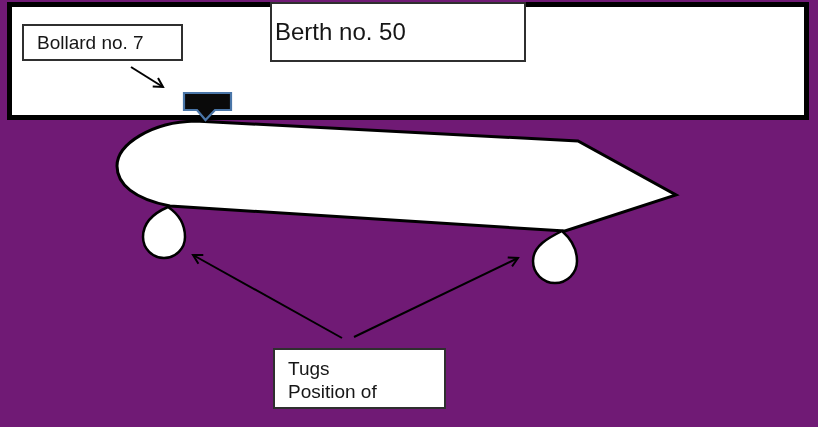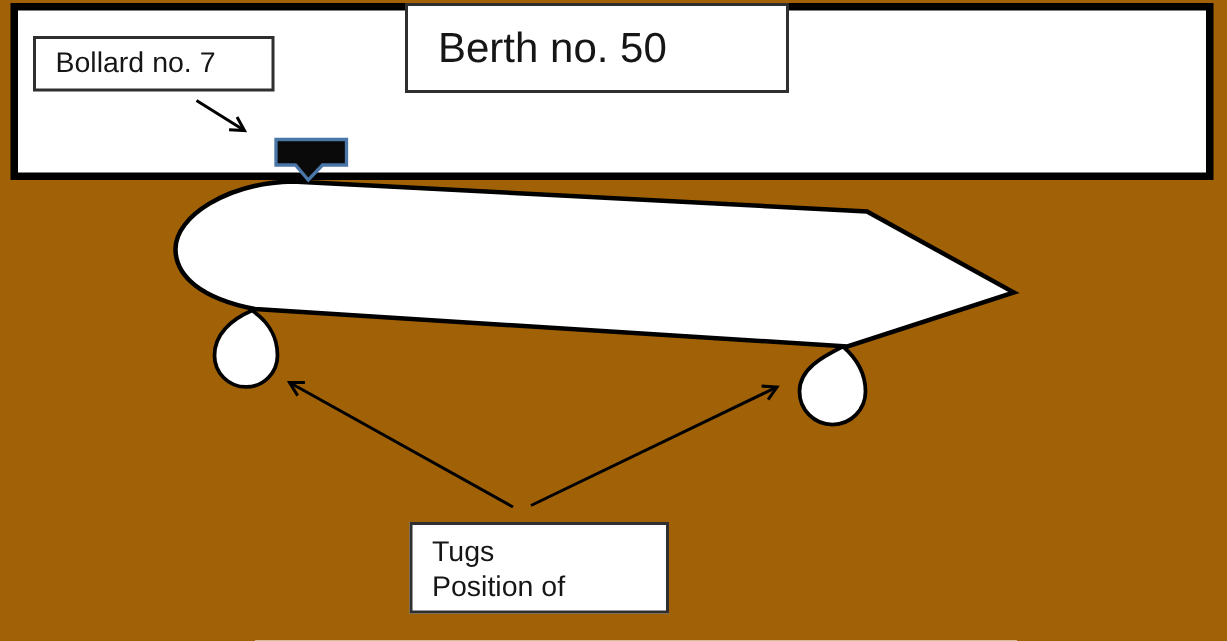--- a/index.html
+++ b/index.html
@@ -4,21 +4,21 @@
 <style>
   html, body {
     margin: 0;
     padding: 0;
     background: #ffffff;
   }
   .stage {
     position: relative;
     width: 818px;
     height: 427px;
-    background: #a16207;
+    background: #701a75;
     overflow: hidden;
     font-family: "Liberation Sans", sans-serif;
   }
   .stage svg {
     position: absolute;
     left: 0;
     top: 0;
   }
   .label-box {
     position: absolute;
@@ -34,23 +34,23 @@
     height: 37px;
     font-size: 19px;
     line-height: 33px;
     padding-left: 13px;
   }
   #berth-box {
     left: 270px;
     top: 2px;
     width: 256px;
     height: 60px;
-    font-size: 28px;
+    font-size: 24px;
     line-height: 56px;
-    padding-left: 20px;
+    padding-left: 3px;
   }
   #tugs-box {
     left: 273px;
     top: 348px;
     width: 173px;
     height: 61px;
     font-size: 19px;
     line-height: 23px;
     padding: 7px 0 0 13px;
   }

